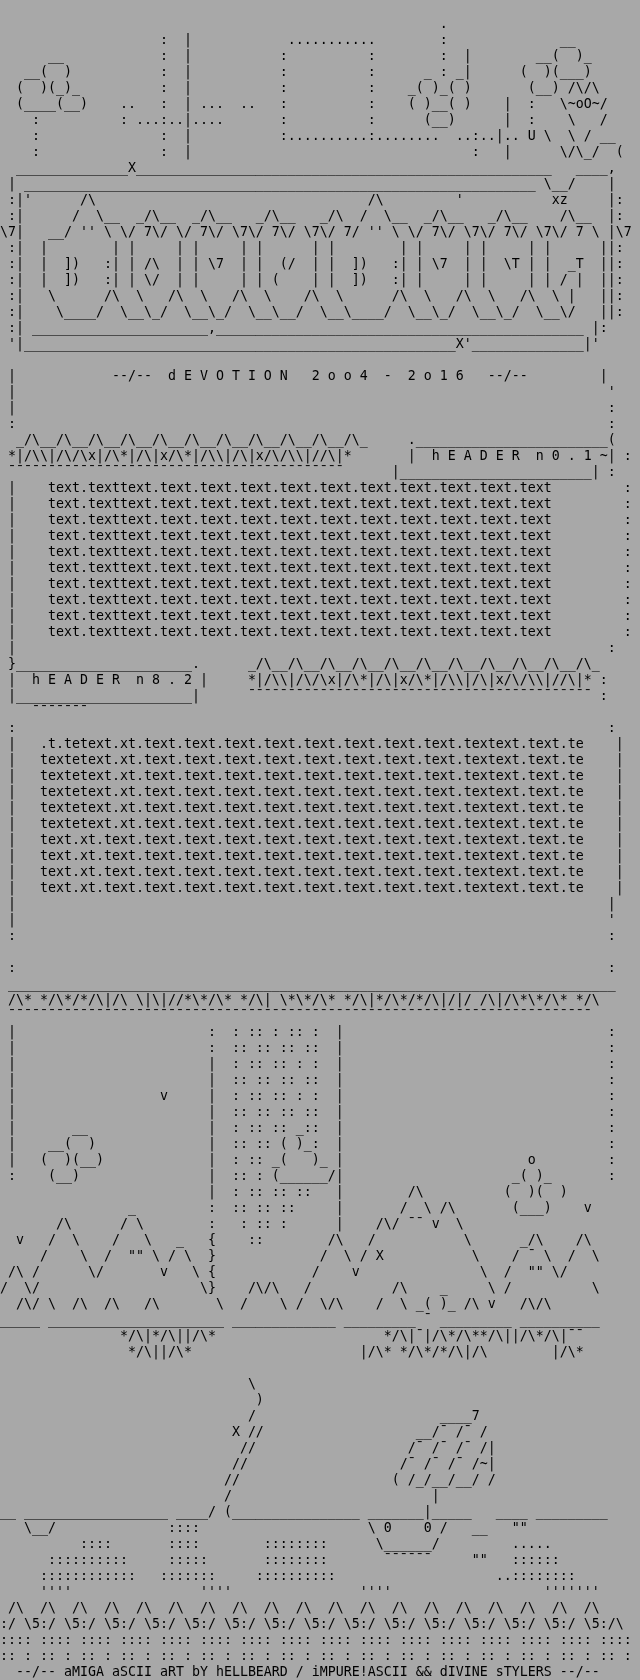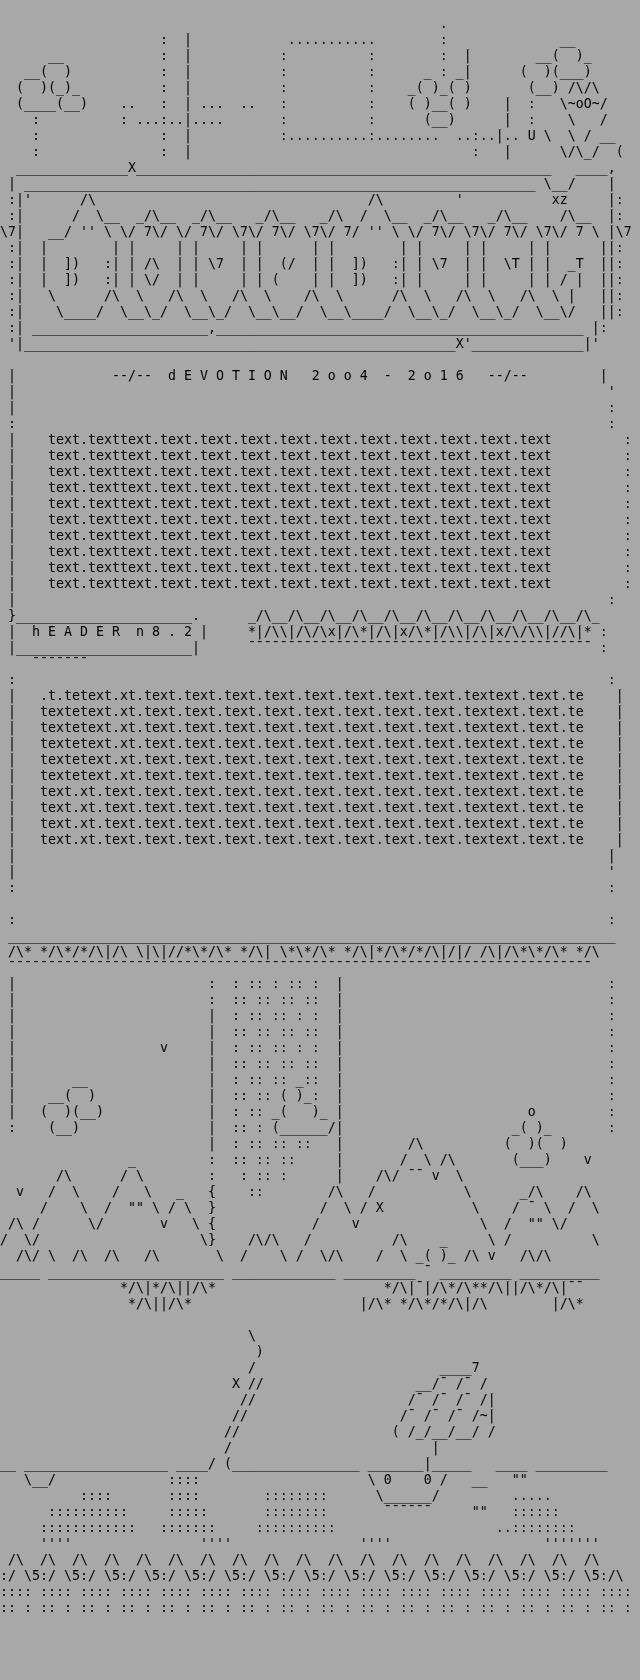--- a/index.html
+++ b/index.html
@@ -41,20 +41,23 @@
  :|  |  ])   :| | \/  | |     | | (    | |  ])   :| |     | |     | | / |  ||:
  :|   \      /\  \   /\  \   /\  \    /\  \      /\  \   /\  \   /\  \ |   ||:
  :|    \____/  \__\_/  \__\_/  \__\__/  \__\____/  \__\_/  \__\_/  \__\/   ||:
  :| ______________________,______________________________________________ |:
  '|______________________________________________________X'______________|'</pre>
   <pre> 
  |            --/--  d E V O T I O N   2 o o 4  -  2 o 1 6   --/--         |
  |                                                                          '
  |                                                                          :
  :                                                                          :</pre>
+  <pre>  _/\__/\__/\__/\__/\__/\__/\__/\__/\__/\__/\_     .________________________(
+ *|/\\|/\/\x|/\*|/\|x/\*|/\\|/\|x/\/\\|//\|*       |  h E A D E R  n 0 . 1 ~| :
+ ¯¯¯¯¯¯¯¯¯¯¯¯¯¯¯¯¯¯¯¯¯¯¯¯¯¯¯¯¯¯¯¯¯¯¯¯¯¯¯¯¯¯      |________________________| :</pre>
   <pre> |    text.texttext.text.text.text.text.text.text.text.text.text.text         :
  |    text.texttext.text.text.text.text.text.text.text.text.text.text         :
  |    text.texttext.text.text.text.text.text.text.text.text.text.text         :
  |    text.texttext.text.text.text.text.text.text.text.text.text.text         :
  |    text.texttext.text.text.text.text.text.text.text.text.text.text         :
  |    text.texttext.text.text.text.text.text.text.text.text.text.text         :
  |    text.texttext.text.text.text.text.text.text.text.text.text.text         :
  |    text.texttext.text.text.text.text.text.text.text.text.text.text         :
  |    text.texttext.text.text.text.text.text.text.text.text.text.text         :
  |    text.texttext.text.text.text.text.text.text.text.text.text.text         :</pre>
@@ -115,13 +118,14 @@
 __ __________________ ____/ (________________ _______|_____   ____ _________
    \__/              ::::                     \ 0    0 /   __   ""          
           ::::       ::::        ::::::::      \______/         .....       
       ::::::::::     :::::       ::::::::       ¯¯¯¯¯¯     ""   ::::::      
      ::::::::::::   :::::::     ::::::::::                    ..::::::::    </pre>
   <pre>     ''''                ''''                ''''                   '''''''
  /\  /\  /\  /\  /\  /\  /\  /\  /\  /\  /\  /\  /\  /\  /\  /\  /\  /\  /\  
 :/ \5:/ \5:/ \5:/ \5:/ \5:/ \5:/ \5:/ \5:/ \5:/ \5:/ \5:/ \5:/ \5:/ \5:/ \5:/\
 :::: :::: :::: :::: :::: :::: :::: :::: :::: :::: :::: :::: :::: :::: :::: ::::
 :: : :: : :: : :: : :: : :: : :: : :: : :: : :: : :: : :: : :: : :: : :: : :: :</pre>
+  <pre>  --/-- aMIGA aSCII aRT bY hELLBEARD / iMPURE!ASCII &amp;&amp; dIVINE sTYLERS --/--</pre>
 </div>
 
 </body></html>

